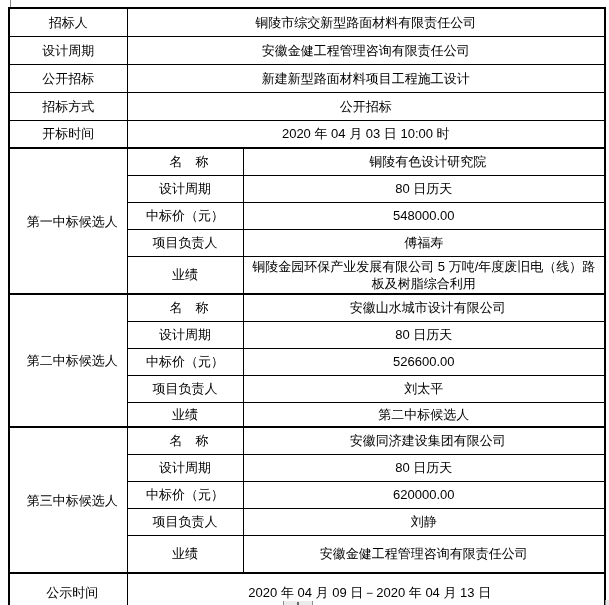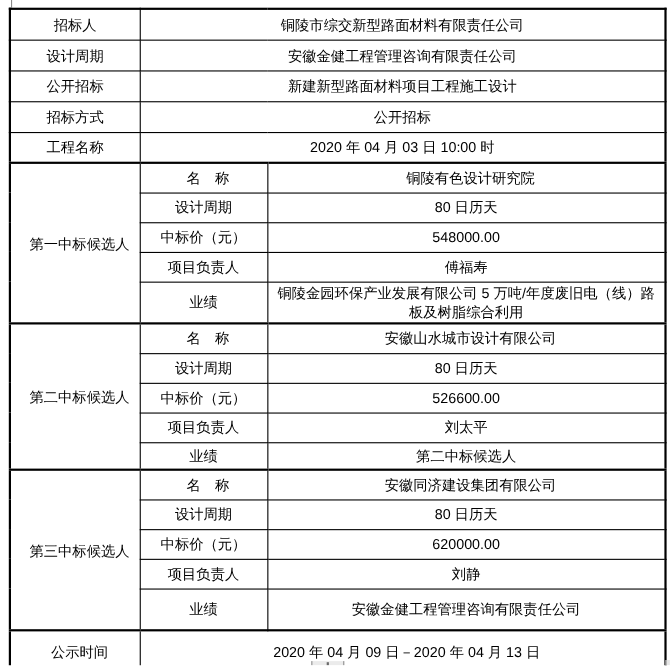--- a/index.html
+++ b/index.html
@@ -95,21 +95,21 @@
     </tr>
     <tr class="h28">
       <td>公开招标</td>
       <td colspan="2">新建新型路面材料项目工程施工设计</td>
     </tr>
     <tr class="h28">
       <td>招标方式</td>
       <td colspan="2">公开招标</td>
     </tr>
     <tr class="h28">
-      <td>工程名称</td>
+      <td>开标时间</td>
       <td colspan="2">2020 年 04 月 03 日 10:00 时</td>
     </tr>
 
     <tr class="h27 thick">
       <td rowspan="5">第一中标候选人</td>
       <td>名　称</td>
       <td>铜陵有色设计研究院</td>
     </tr>
     <tr class="h27">
       <td>设计周期</td>

